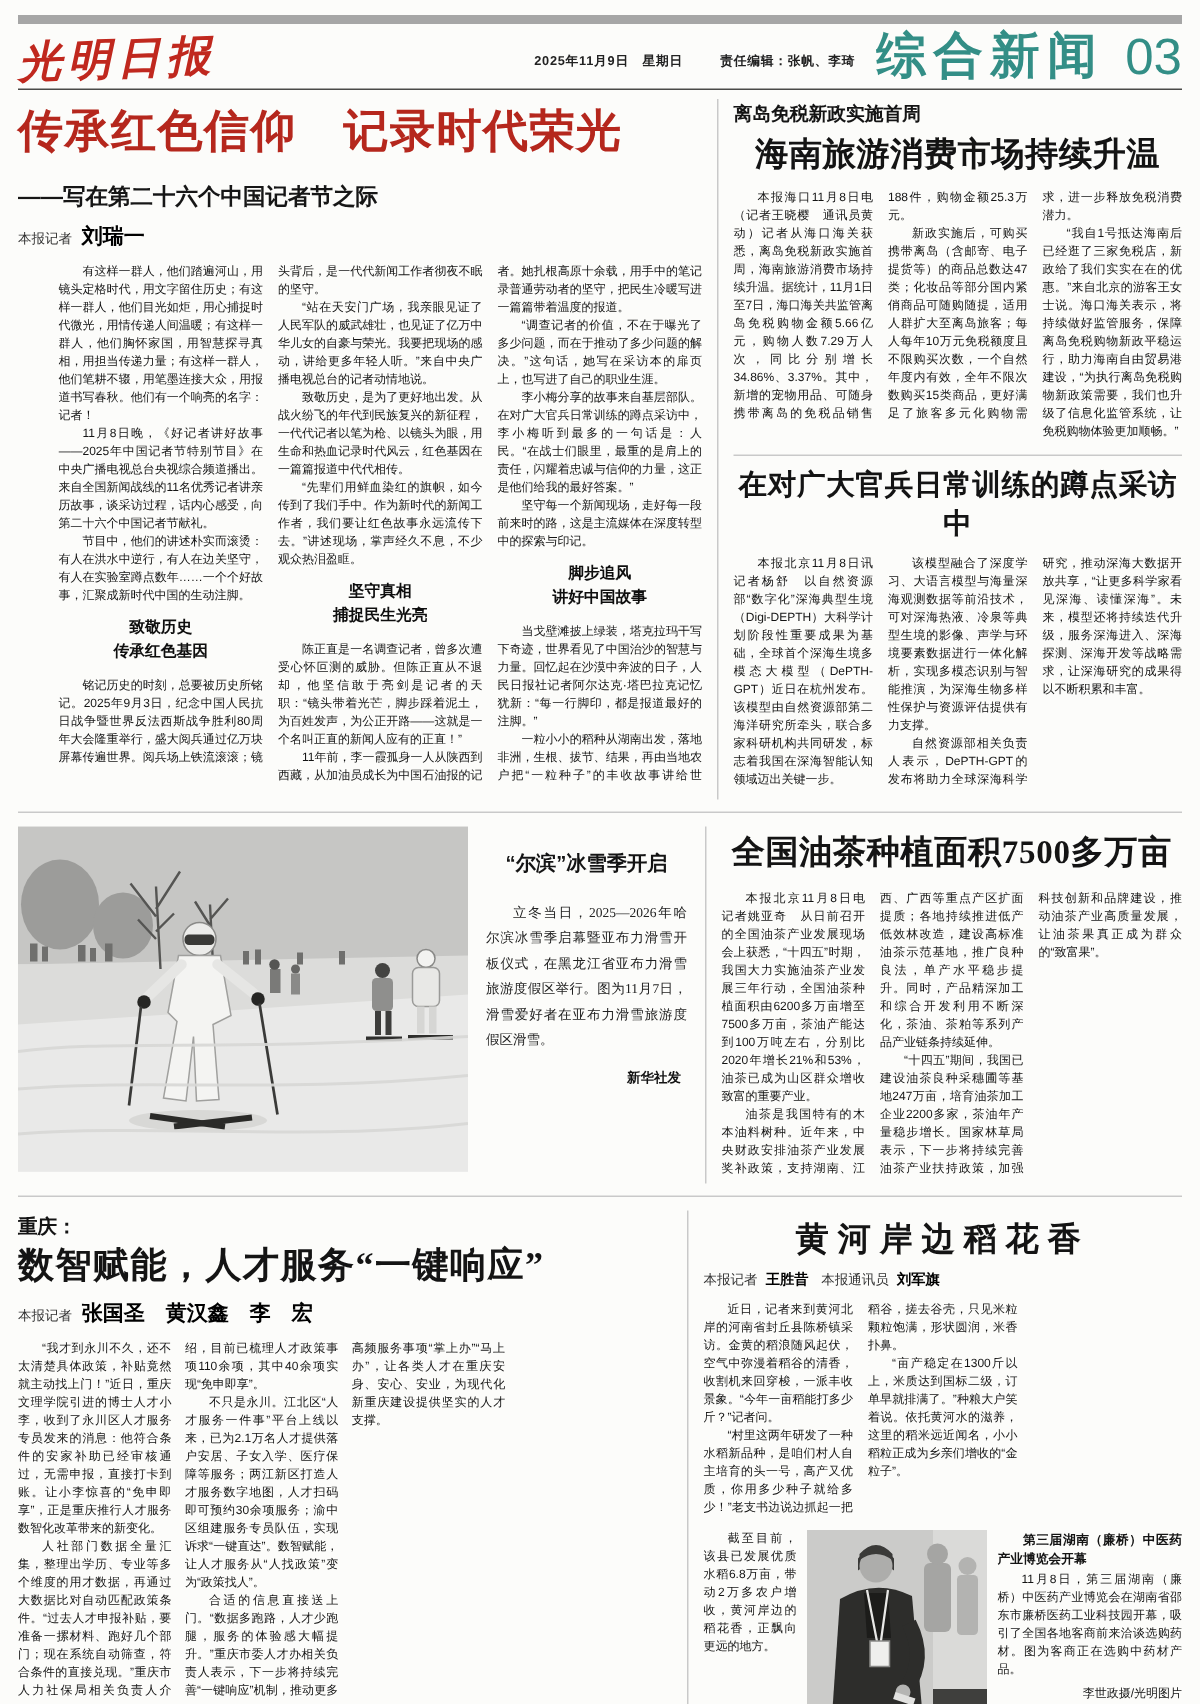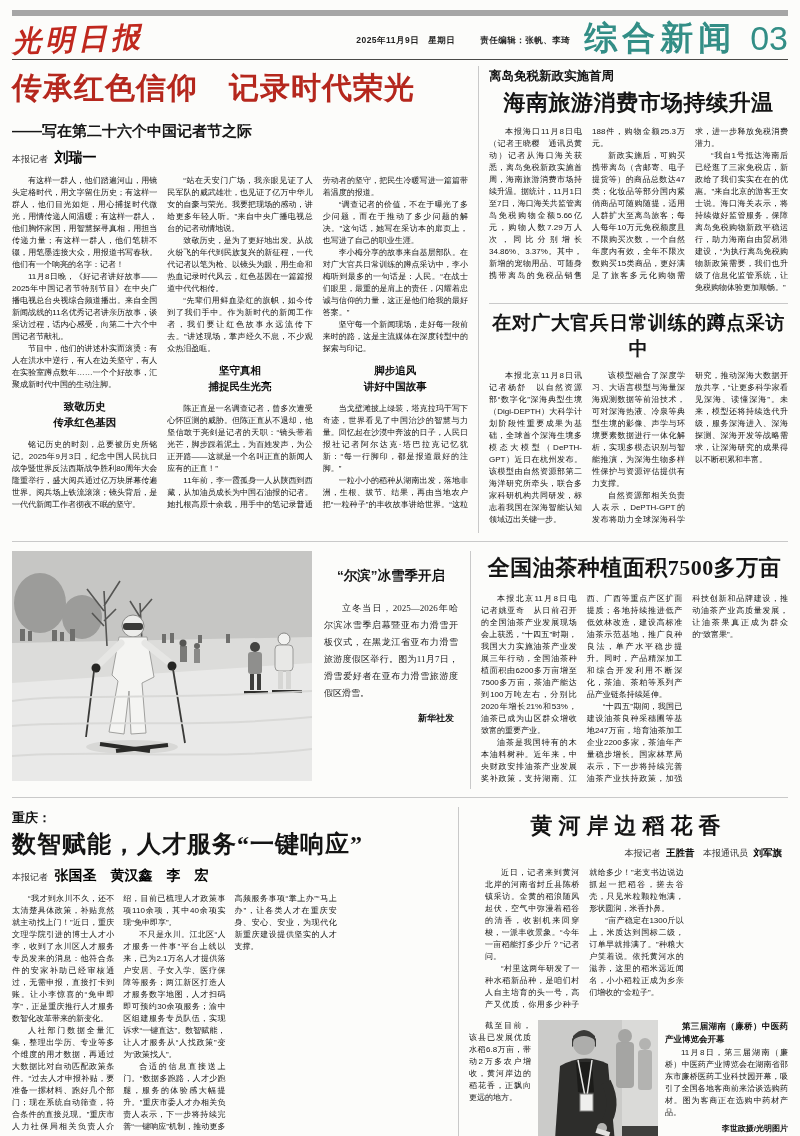--- a/index.html
+++ b/index.html
@@ -24,21 +24,21 @@
   .col-subhead{font-weight:700;font-size:10.5px;text-align:center;white-space:pre-line;
                margin:8px 0;line-height:1.5;break-inside:avoid;color:#0e0e0e;}
   
   .main-top{display:flex;margin-top:6px;}
   .lead-wrap{width:456px;flex:none;padding-right:10px;}
   .lead-headline{font-family:"Liberation Serif",serif;font-size:30px;font-weight:700;
                  color:var(--headline_red,#b5271d);letter-spacing:1px;margin:4px 0 16px;line-height:1.2;}
   .lead-subtitle{font-size:15px;font-weight:700;margin:6px 0 8px;color:#161616;}
   .byline{font-size:9px;color:#333;margin:0 0 8px;}
   .byline b{font-size:14px;color:#000;margin-left:4px;}
-  .lead-body{column-count:3;height:358px;}
+  .lead-body{column-count:3;height:358px;margin-left:27px;}
   .right-col{flex:1;border-left:1px solid var(--rule_gray,#c9c9c9);padding-left:10px;min-width:0;}
   .kicker{font-size:12.5px;font-weight:700;margin:2px 0 3px;}
   .serif-head{font-family:"Liberation Serif",serif;font-weight:700;text-align:center;letter-spacing:.5px;}
   .hainan-headline{font-size:22px;margin:0 0 8px;}
   .hainan-body{column-count:3;height:170px;}
   .sep-h{border-top:1px solid var(--rule_gray,#c9c9c9);margin:7px 0 6px;}
   .deepsea-headline{font-size:19px;margin:2px 0 8px;}
   .deepsea-body{column-count:3;height:160px;}
   
   .mid-band{display:flex;gap:10px;margin-top:8px;border-top:1px solid var(--rule_gray,#c9c9c9);padding-top:9px;}
@@ -56,33 +56,33 @@
   
   .bottom-band{display:flex;gap:10px;margin-top:8px;border-top:1px solid var(--rule_gray,#c9c9c9);padding-top:9px;}
   .cq{width:436px;flex:none;}
   .cq-kicker{font-size:13px;font-weight:700;margin:2px 0 3px;}
   .cq-headline{font-family:"Liberation Serif",serif;font-size:24px;font-weight:700;
                letter-spacing:1px;margin:0 0 8px;line-height:1.2;}
   .cq-body{column-count:4;column-gap:9px;height:250px;}
   .hh{flex:1;border-left:1px solid var(--rule_gray,#c9c9c9);padding-left:10px;min-width:0;
       display:flex;flex-direction:column;}
   .hh-headline{font-size:22px;letter-spacing:6px;margin:4px 0 6px;}
-  .hh-byline{text-align:right;font-size:9px;color:#333;margin-bottom:7px;}
+  .hh-byline{text-align:left;font-size:9px;color:#333;margin-bottom:7px;}
   .hh-byline b{font-size:9.5px;color:#000;margin:0 6px 0 3px;}
-  .hh-body{column-count:3;height:146px;margin-left:16px;}
+  .hh-body{column-count:3;height:146px;}
   .hh-bottom{display:flex;gap:7px;margin-top:7px;flex:1;min-height:0;}
   .hh-cont{width:62px;flex:none;font-size:8px;line-height:12px;text-align:justify;overflow:hidden;}
   .hh-cont .para{margin:0;text-indent:2em;}
   .expo-photo{width:120px;height:134px;flex:none;background:#ccc;}
   .expo-photo svg{display:block;width:100%;height:100%;}
   .pn-caption{flex:1;min-width:0;font-size:8px;line-height:12px;overflow:hidden;}
   .pn-title{font-weight:700;font-size:8.5px;line-height:12.5px;text-align:justify;margin:0 0 2px;text-indent:2em;}
   .pn-body{text-align:justify;}
   .pn-body .para{margin:0;text-indent:2em;}
-  .pn-credit{font-weight:700;text-align:right;margin-top:4px;font-size:8px;}
+  .pn-credit{font-weight:400;text-align:right;margin-top:4px;font-size:8px;}
 </style>
 </head>
 <body>
 
 <div class="page">
 
   <div class="topbar"></div>
 
   <div class="masthead">
     <div class="logo">光明日报</div>

